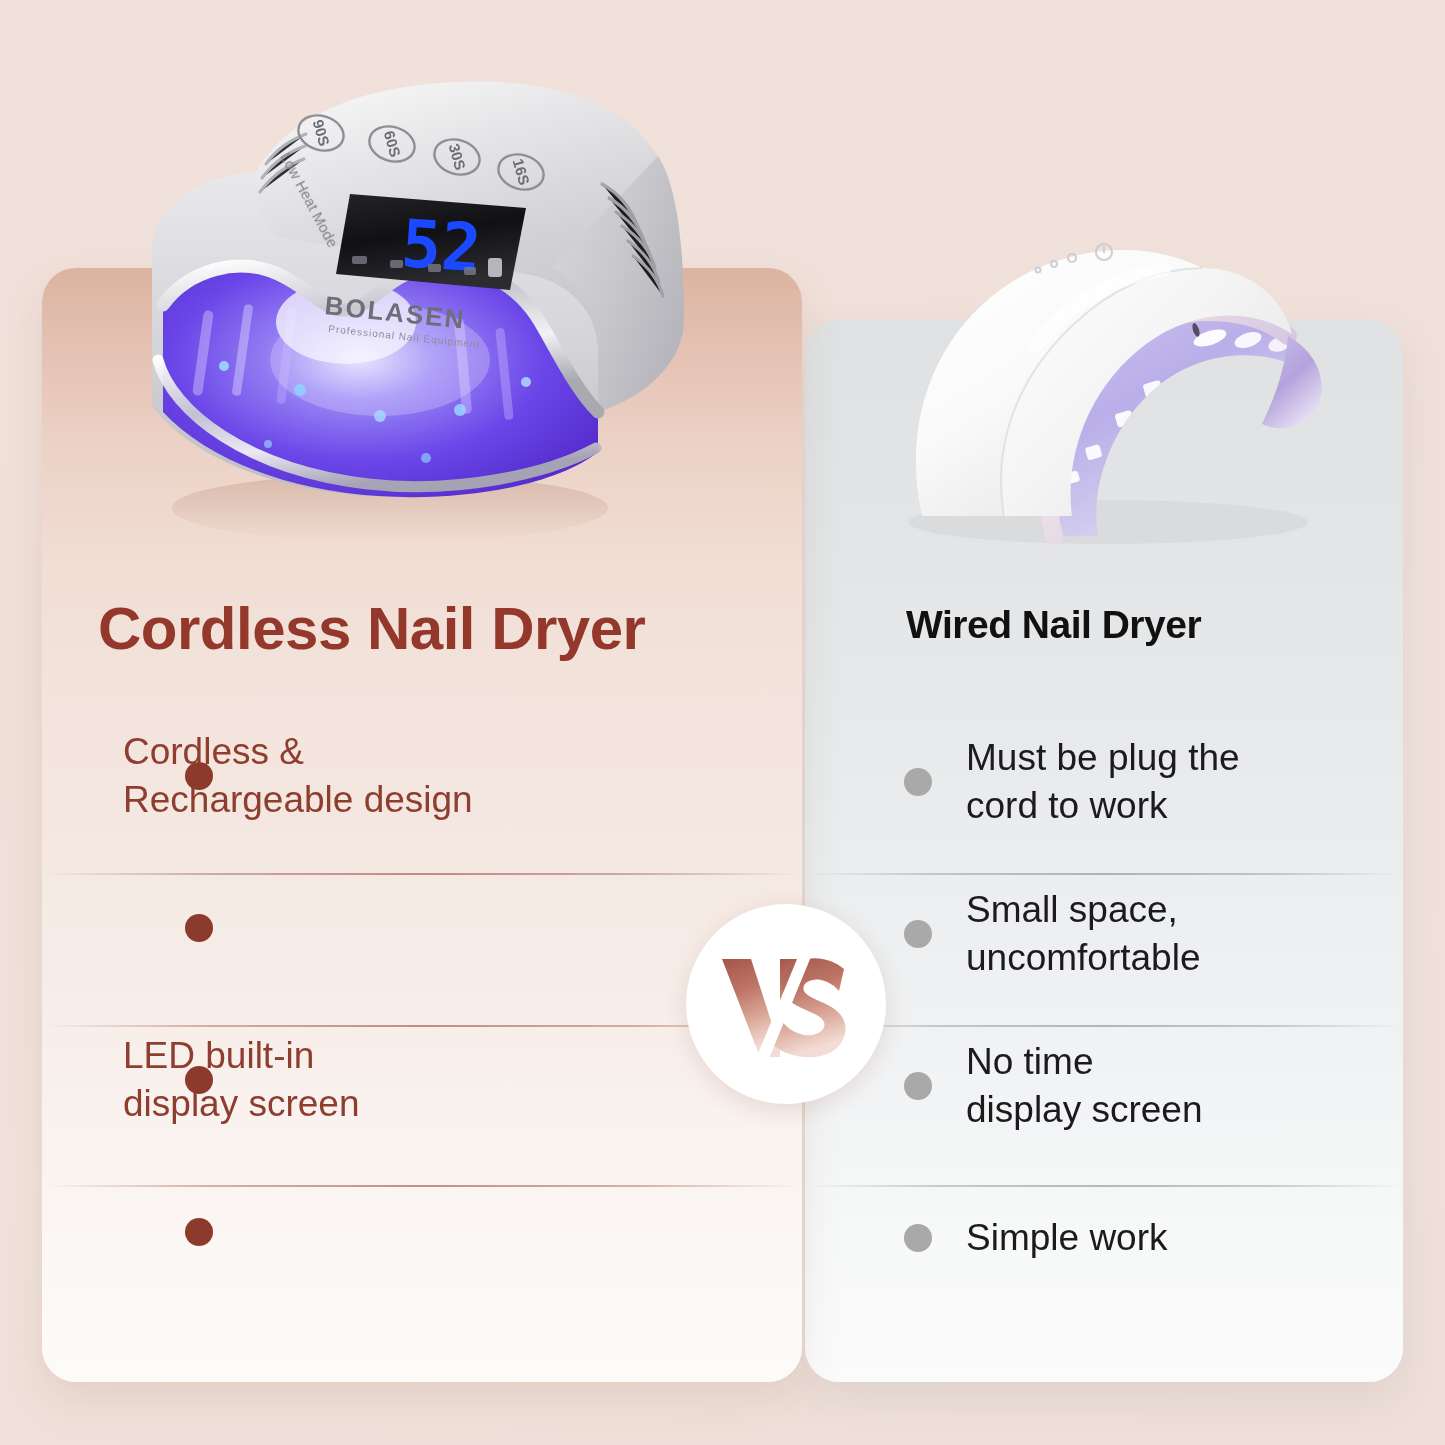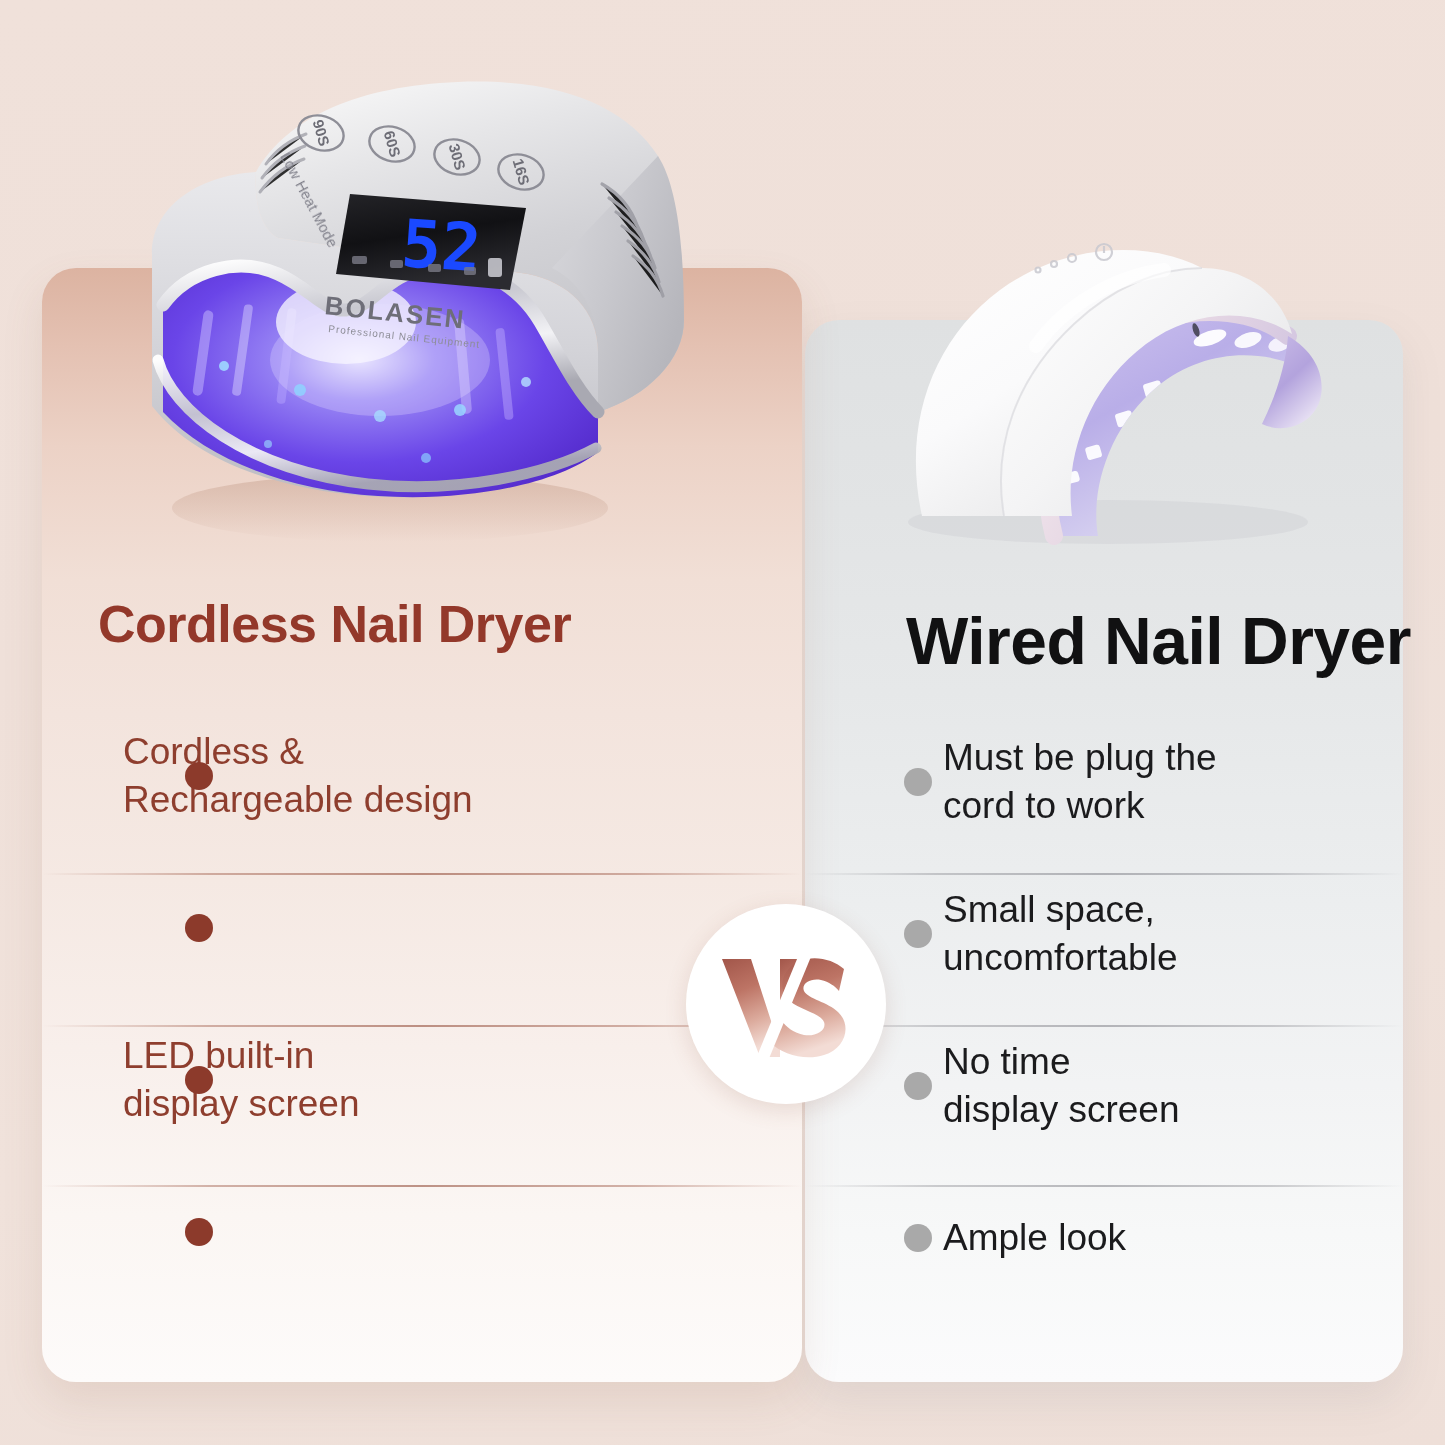--- a/index.html
+++ b/index.html
@@ -32,39 +32,39 @@
     z-index:2;
   }
 
   
   
   #silver-lamp { position:absolute; left:128px; top:60px; width:570px; height:490px; z-index:6; }
   #wired-lamp  { position:absolute; left:858px; top:196px; width:490px; height:350px; z-index:5; }
 
   
   .heading { position:absolute; font-weight:bold; letter-spacing:-.5px; white-space:nowrap; }
-  #left-heading  { left:98px;  top:594px; font-size:52px; color:#93382a; z-index:7;text-align:right; }
-  #right-heading { left:906px; top:603px; font-size:66px; color:#111112; z-index:7; }
+  #left-heading  { left:98px;  top:594px; font-size:60px; color:#93382a; z-index:7;text-align:right; }
+  #right-heading { left:906px; top:603px; font-size:39px; color:#111112; z-index:7; }
 
   
   .feature-list { position:absolute; z-index:7; }
   #left-list  { left:42px;  top:700px; width:760px; }
   #right-list { left:805px; top:706px; width:598px; }
 
   .feature-row { position:relative; display:flex; align-items:center; }
   #left-list  .feature-row { height:152px; }
   #right-list .feature-row { height:152px; padding-left:99px; }
 
   .bullet { position:absolute; border-radius:50%; }
   #left-list  .bullet { left:143px; width:28px; height:28px; background:#8c3a2b; }
   #right-list .bullet { left:99px;  width:28px; height:28px; background:#a9a9a9; }
 
   .feature-text { line-height:1.30; }
   #left-list  .feature-text { margin-left:81px; font-size:37px; color:#8e3e2e; }
-  #right-list .feature-text { margin-left:39px; font-size:37px; color:#1b1b1d; font-weight:300; }
+  #right-list .feature-text { margin-left:62px; font-size:37px; color:#1b1b1d; font-weight:300; }
 
   .divider { position:absolute; left:0; width:100%; height:2px; }
   #left-list .divider  { background:linear-gradient(90deg,rgba(160,85,60,0) 0%,rgba(150,75,55,.40) 22%,rgba(140,65,45,.55) 50%,rgba(150,75,55,.40) 78%,rgba(160,85,60,0) 100%); }
   #right-list .divider { background:linear-gradient(90deg,rgba(110,110,115,0) 0%,rgba(100,100,108,.30) 22%,rgba(95,95,104,.42) 50%,rgba(100,100,108,.30) 78%,rgba(110,110,115,0) 100%); }
 
   
   #vs-badge {
     position:absolute; left:686px; top:904px; width:200px; height:200px;
     border-radius:50%; background:#fff;
     box-shadow:0 6px 22px rgba(140,90,70,.16);
@@ -326,21 +326,21 @@
     <span class="feature-text">Small space,<br>uncomfortable</span>
   </div>
   <div class="divider" style="top:319px"></div>
   <div class="feature-row">
     <span class="bullet"></span>
     <span class="feature-text">No time<br>display screen</span>
   </div>
   <div class="divider" style="top:479px"></div>
   <div class="feature-row">
     <span class="bullet"></span>
-    <span class="feature-text">Ample look</span>
+    <span class="feature-text">Simple work</span>
   </div>
 </div>
 
 <div id="vs-badge">
   <svg viewBox="0 0 132 118">
     <defs>
       <linearGradient id="vsGrad" x1="0" y1="0" x2="0.25" y2="1">
         <stop offset="0" stop-color="#a2564a"></stop>
         <stop offset=".38" stop-color="#bd7465"></stop>
         <stop offset=".72" stop-color="#dcab9d"></stop>

